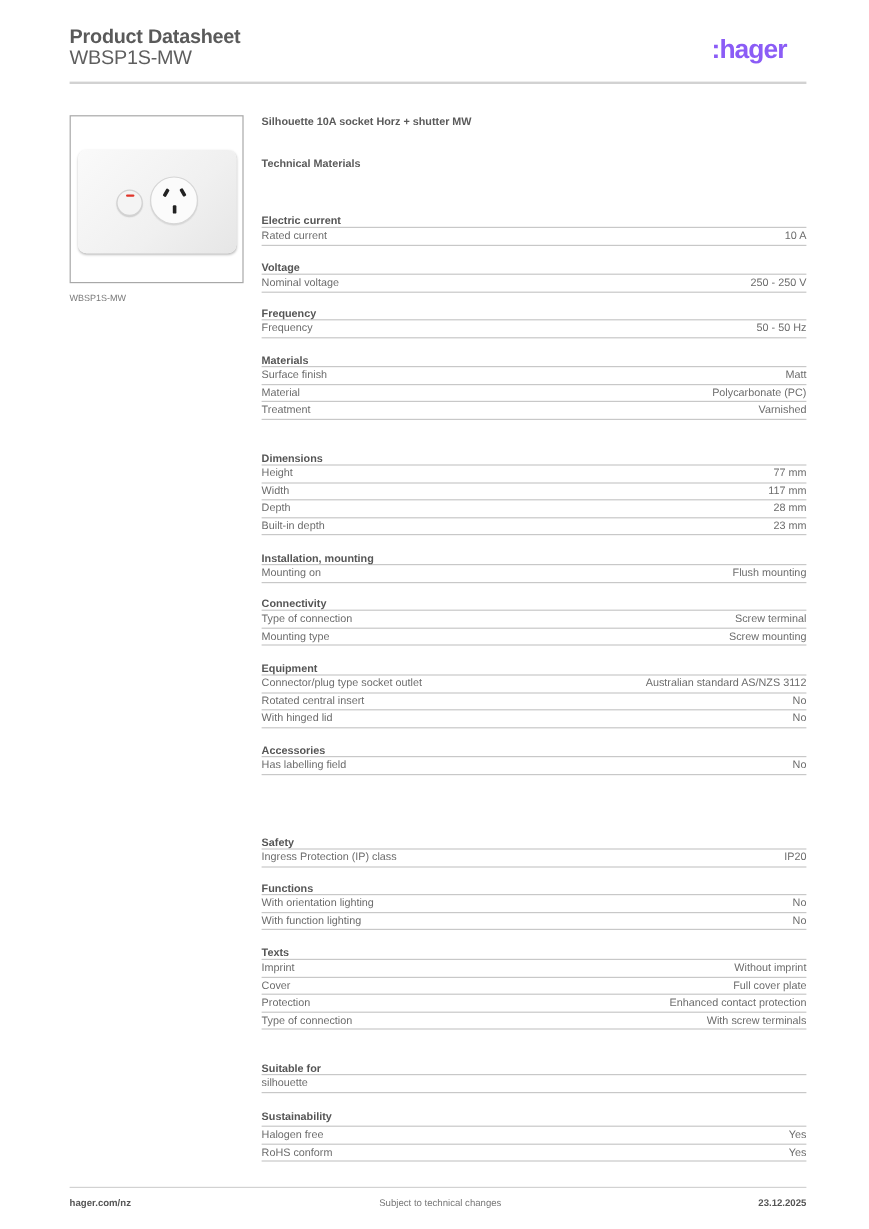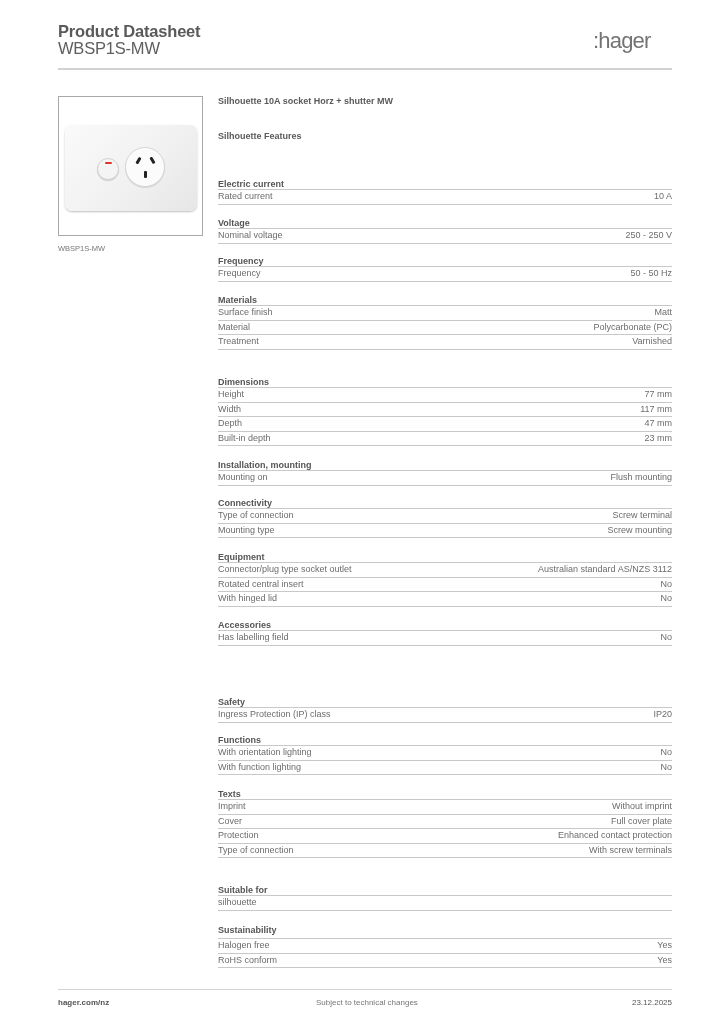--- a/index.html
+++ b/index.html
@@ -1,21 +1,21 @@
 <!DOCTYPE html>
 <html><head>
   <meta charset="utf-8">
   <style>
     * { margin: 0; padding: 0; box-sizing: border-box; }
     html, body { width: 724px; height: 1024px; background: #ffffff; overflow: hidden; }
     body { position: relative; font-family: "Liberation Sans", sans-serif; color: #555; }
 
     .header-title { position: absolute; left: 58px; top: 22px; font-size: 16.5px; font-weight: bold; color: #5a5a5a; letter-spacing: -0.2px; }
     .header-sub { position: absolute; left: 58px; top: 39px; font-size: 16.5px; color: #5e5e5e; letter-spacing: -0.2px; }
-    .logo { position: absolute; left: 593px; top: 28px; font-size: 22px; font-weight: normal; color: #737373; letter-spacing: -0.8px; }
+    .logo { position: absolute; left: 593px; top: 28px; font-size: 22px; font-weight: bold; color: #8b5cf6; letter-spacing: -0.8px; }
     .header-rule { position: absolute; left: 58px; top: 68px; width: 614px; height: 2px; background: #d2d2d2; }
 
     .image-box { position: absolute; left: 58px; top: 96px; width: 145px; height: 140px; border: 1px solid #a8a8a8; background: #fff; }
     .plate { position: absolute; left: 6px; top: 28px; width: 132px; height: 86px; border-radius: 7px; background: linear-gradient(135deg, #fafafa 0%, #f0f0f0 60%, #e6e6e6 100%); box-shadow: 0 1px 2px rgba(0,0,0,0.25); }
     .switch { position: absolute; left: 32px; top: 33px; width: 22px; height: 22px; border-radius: 50%; background: #f4f4f4; border: 1px solid #d2d2d2; box-shadow: 0 1px 1px rgba(0,0,0,0.15); }
     .switch-led { position: absolute; left: 7px; top: 3px; width: 7px; height: 2px; background: #e0352a; border-radius: 1px; }
     .socket { position: absolute; left: 60px; top: 22px; width: 40px; height: 40px; border-radius: 50%; background: #fbfbfb; border: 1px solid #d6d6d6; box-shadow: 0 1px 1px rgba(0,0,0,0.1); }
     .pin { position: absolute; width: 2.5px; height: 7px; background: #222; border-radius: 1px; }
     .pin-l { left: 11px; top: 9px; transform: rotate(30deg); }
     .pin-r { left: 25px; top: 9px; transform: rotate(-30deg); }
@@ -27,21 +27,21 @@
 
     .spec { position: absolute; left: 218px; width: 454px; }
     .spec-heading { font-size: 9px; font-weight: bold; color: #555; height: 12px; line-height: 12px; border-bottom: 1px solid #c8c8c8; margin-top: 22px; }
     .spec-row { display: flex; justify-content: space-between; font-size: 9px; color: #6c6c6c; height: 14.6px; line-height: 13px; border-bottom: 1px solid #c8c8c8; }
     .spec-row .k { white-space: nowrap; }
     .spec-row .v { white-space: nowrap; text-align: right; }
 
     .footer-rule { position: absolute; left: 58px; top: 989px; width: 614px; height: 1px; background: #d2d2d2; }
     .footer-left { position: absolute; left: 58px; top: 998px; font-size: 8px; font-weight: bold; color: #555; }
     .footer-center { position: absolute; left: 316px; top: 998px; font-size: 8px; color: #777; }
-    .footer-right { position: absolute; right: 52px; top: 998px; font-size: 8px; font-weight: normal; color: #555; }
+    .footer-right { position: absolute; right: 52px; top: 998px; font-size: 8px; font-weight: bold; color: #555; }
   </style>
 </head>
 <body>
 
 <div class="header-title">Product Datasheet</div>
 <div class="header-sub">WBSP1S-MW</div>
 <div class="logo">:hager</div>
 <div class="header-rule"></div>
 
 <div class="image-box">
@@ -52,21 +52,21 @@
     <div class="socket">
       <div class="pin pin-l"></div>
       <div class="pin pin-r"></div>
       <div class="pin pin-e"></div>
     </div>
   </div>
 </div>
 <div class="image-caption">WBSP1S-MW</div>
 
 <div class="product-name">Silhouette 10A socket Horz + shutter MW</div>
-<div class="tech-title">Silhouette Features</div>
+<div class="tech-title">Technical Materials</div>
 
 <div id="spec-container">
     <div class="spec" style="top: 156px;">
       <div class="spec-heading">Electric current</div>
       <div class="spec-row">
         <span class="k">Rated current</span>
         <span class="v">10 A</span>
       </div>
     </div>
     <div class="spec" style="top: 195px;">
@@ -103,21 +103,21 @@
       <div class="spec-row">
         <span class="k">Height</span>
         <span class="v">77 mm</span>
       </div>
       <div class="spec-row">
         <span class="k">Width</span>
         <span class="v">117 mm</span>
       </div>
       <div class="spec-row">
         <span class="k">Depth</span>
-        <span class="v">47 mm</span>
+        <span class="v">28 mm</span>
       </div>
       <div class="spec-row">
         <span class="k">Built-in depth</span>
         <span class="v">23 mm</span>
       </div>
     </div>
     <div class="spec" style="top: 437px;">
       <div class="spec-heading">Installation, mounting</div>
       <div class="spec-row">
         <span class="k">Mounting on</span>

